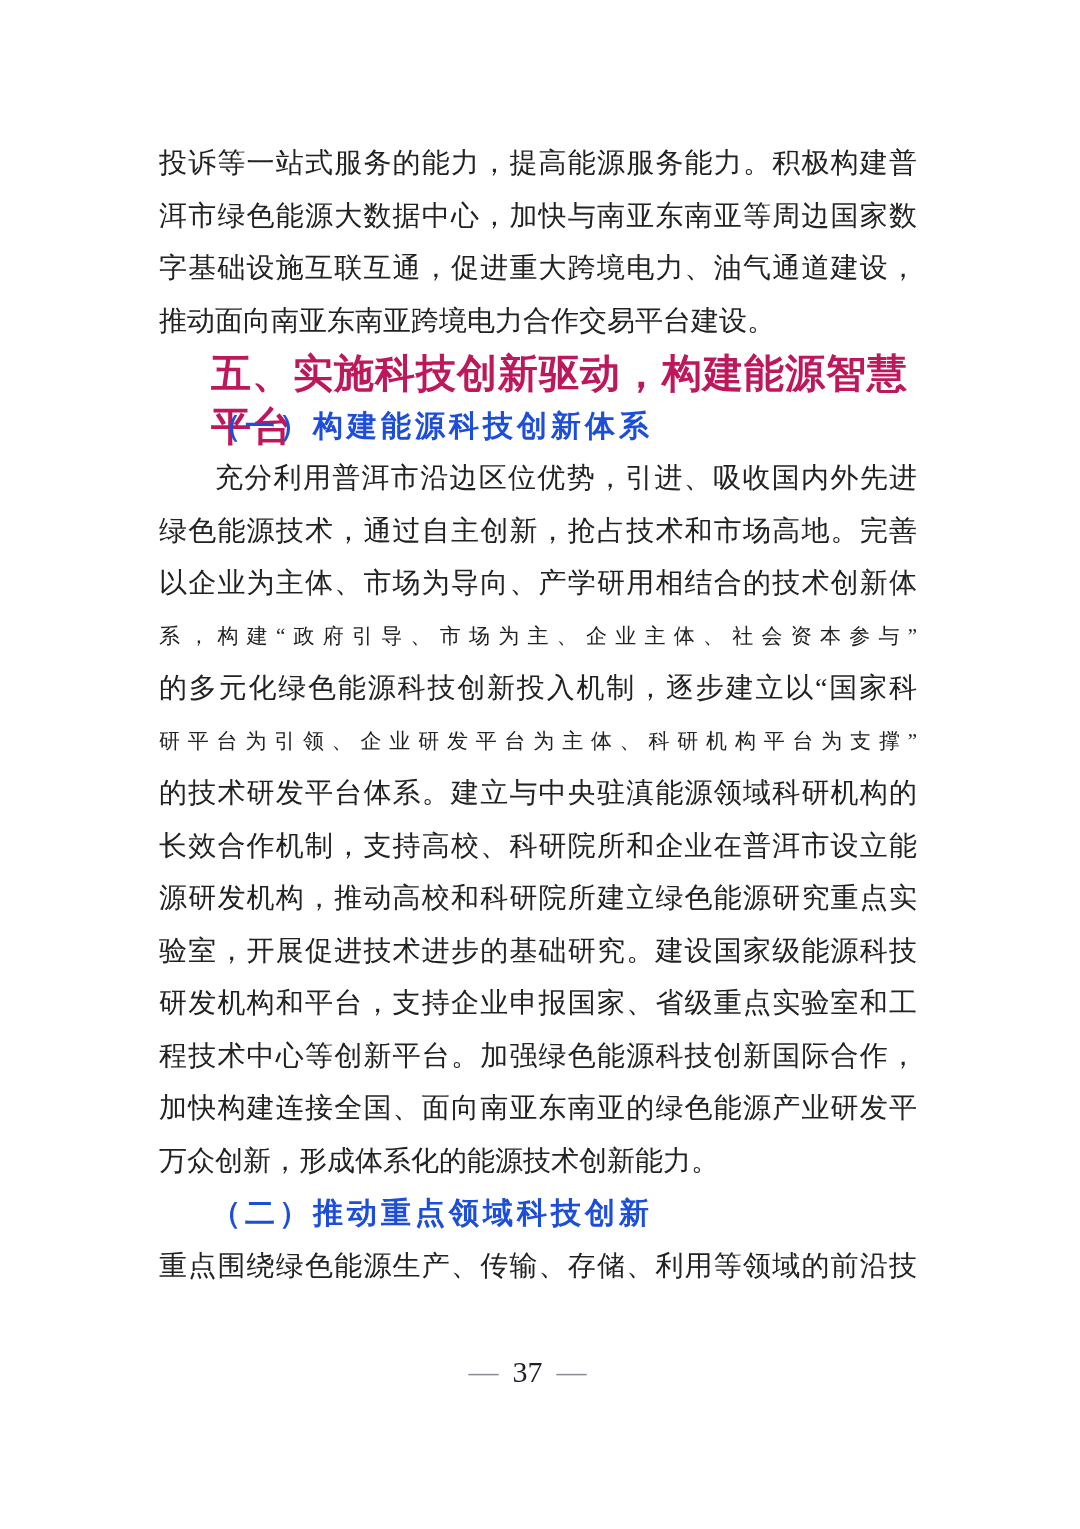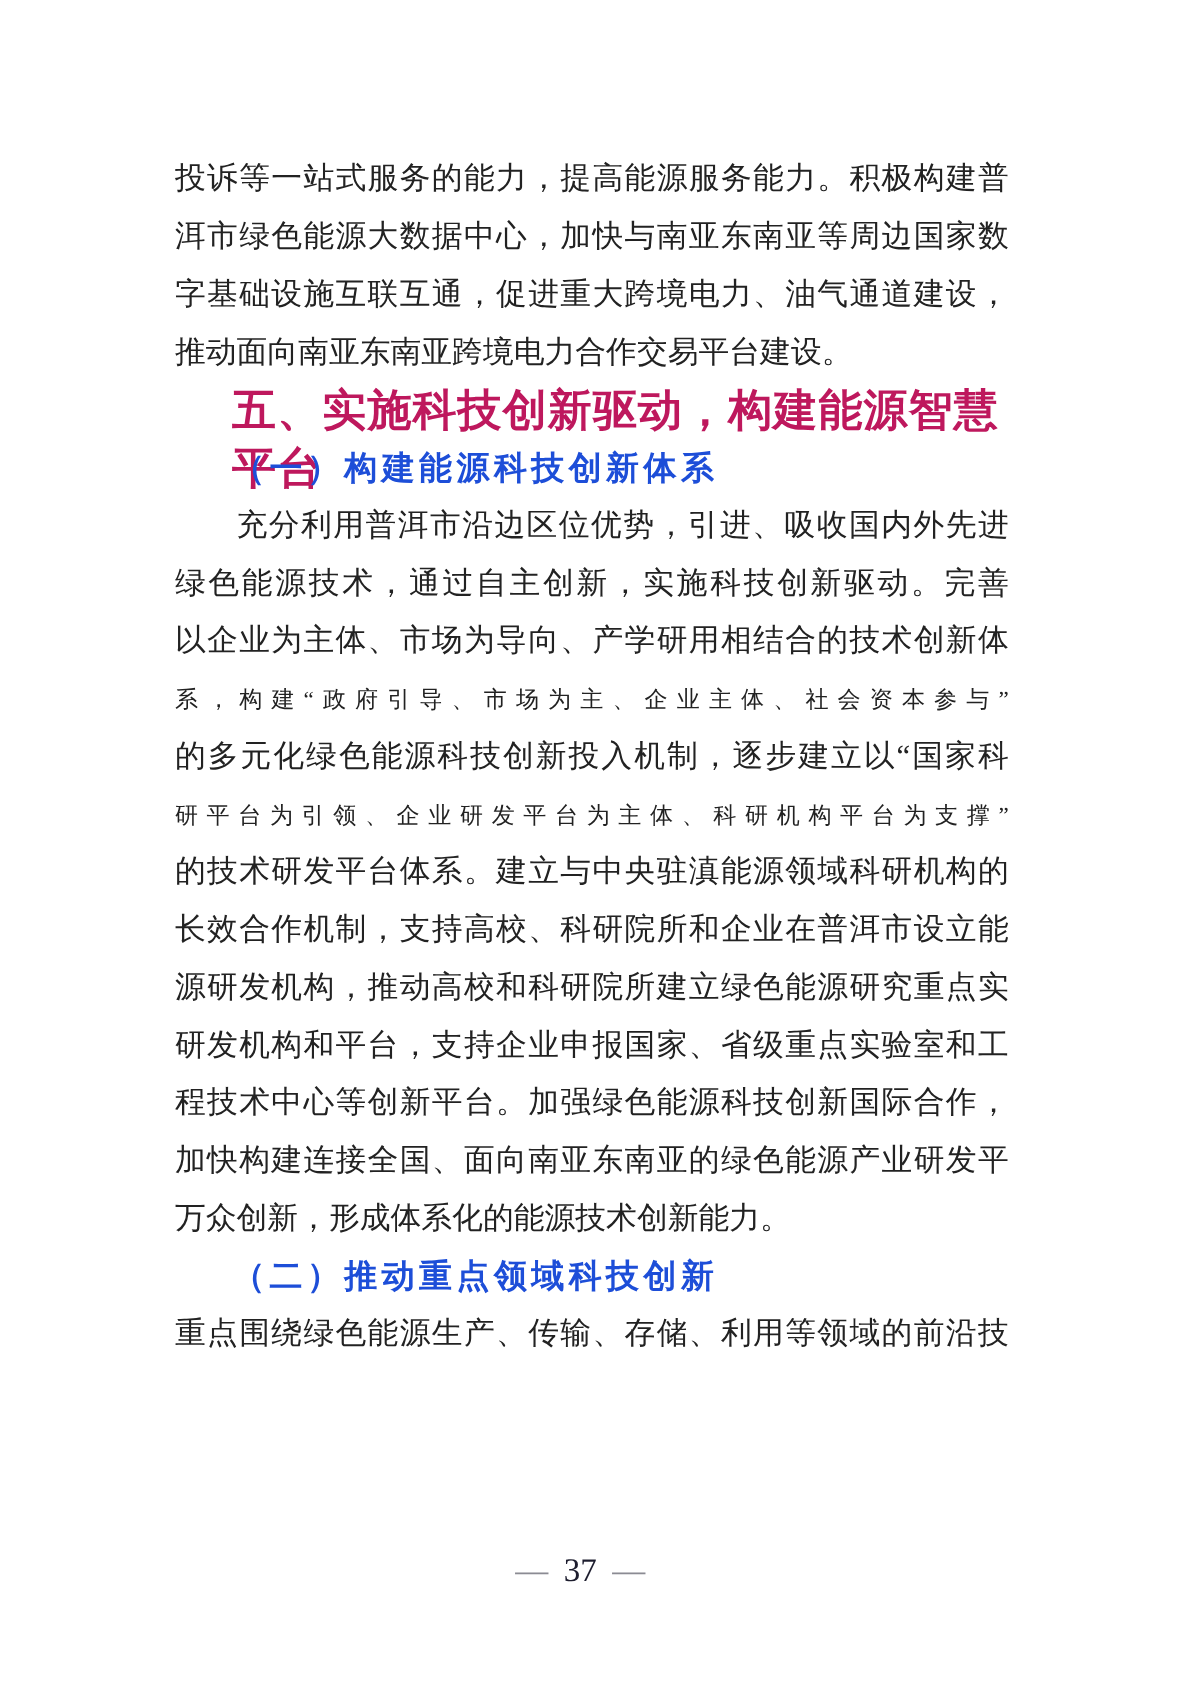--- a/index.html
+++ b/index.html
@@ -47,21 +47,21 @@
     font-weight: 700;
     font-size: 30px;
     color: #1d4ed8;
     padding-left: 52px;
     letter-spacing: 4px;
     text-align: left;
     text-align-last: left;
   }
   .footer {
     position: absolute;
-    top: 1410px; left: 0;
+    top: 1354px; left: 0;
     width: 100%;
     padding-left: 52px;   
     box-sizing: border-box;
     text-align: center;
     font-size: 30px;
     line-height: 36px;
   }
   .footer .dash { color: #8b8b93; }
   .footer .pagenum { color: #1d1d2e; margin: 0 14px; }
 </style>
@@ -74,28 +74,29 @@
     <div class="line">投诉等一站式服务的能力，提高能源服务能力。积极构建普</div>
     <div class="line">洱市绿色能源大数据中心，加快与南亚东南亚等周边国家数</div>
     <div class="line">字基础设施互联互通，促进重大跨境电力、油气通道建设，</div>
     <div class="line lastline">推动面向南亚东南亚跨境电力合作交易平台建设。</div>
 
     <div class="line h1">五、实施科技创新驱动，构建能源智慧平台</div>
 
     <div class="line h2">（一）构建能源科技创新体系</div>
 
     <div class="line ind">充分利用普洱市沿边区位优势，引进、吸收国内外先进</div>
-    <div class="line">绿色能源技术，通过自主创新，实施科技创新驱动。完善</div>
+    <div class="line">绿色能源技术，通过自主创新，抢占技术和市场高地。完善</div>
     <div class="line">以企业为主体、市场为导向、产学研用相结合的技术创新体</div>
     <div class="line tight">系，构建“政府引导、市场为主、企业主体、社会资本参与”</div>
     <div class="line">的多元化绿色能源科技创新投入机制，逐步建立以“国家科</div>
     <div class="line tight">研平台为引领、企业研发平台为主体、科研机构平台为支撑”</div>
     <div class="line">的技术研发平台体系。建立与中央驻滇能源领域科研机构的</div>
     <div class="line">长效合作机制，支持高校、科研院所和企业在普洱市设立能</div>
     <div class="line">源研发机构，推动高校和科研院所建立绿色能源研究重点实</div>
+    <div class="line">验室，开展促进技术进步的基础研究。建设国家级能源科技</div>
     <div class="line">研发机构和平台，支持企业申报国家、省级重点实验室和工</div>
     <div class="line">程技术中心等创新平台。加强绿色能源科技创新国际合作，</div>
     <div class="line">加快构建连接全国、面向南亚东南亚的绿色能源产业研发平</div>
     <div class="line lastline">万众创新，形成体系化的能源技术创新能力。</div>
 
     <div class="line h2">（二）推动重点领域科技创新</div>
 
     <div class="line">重点围绕绿色能源生产、传输、存储、利用等领域的前沿技</div>
 
   </div>

